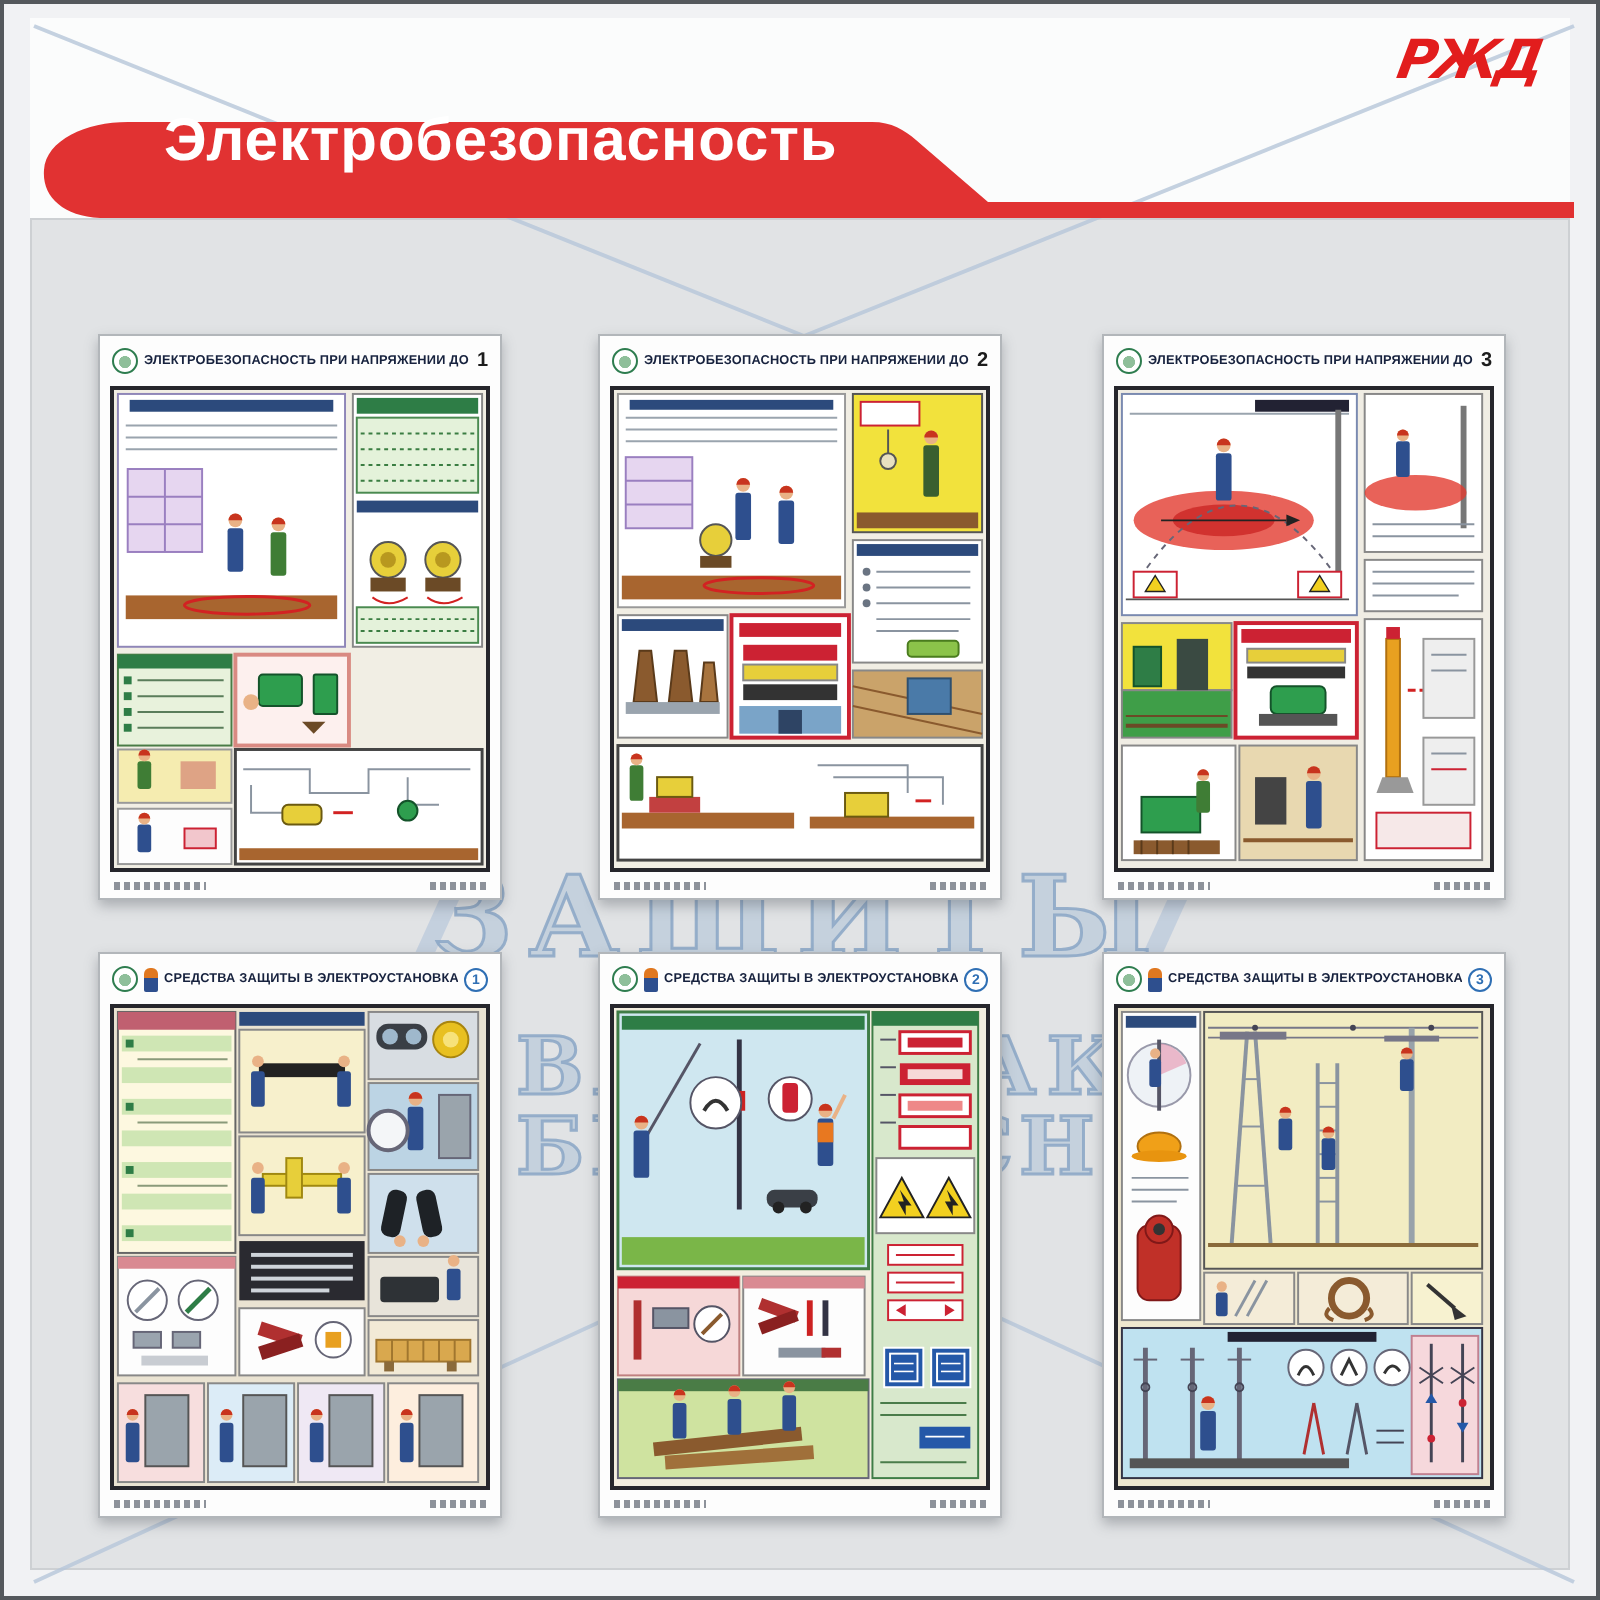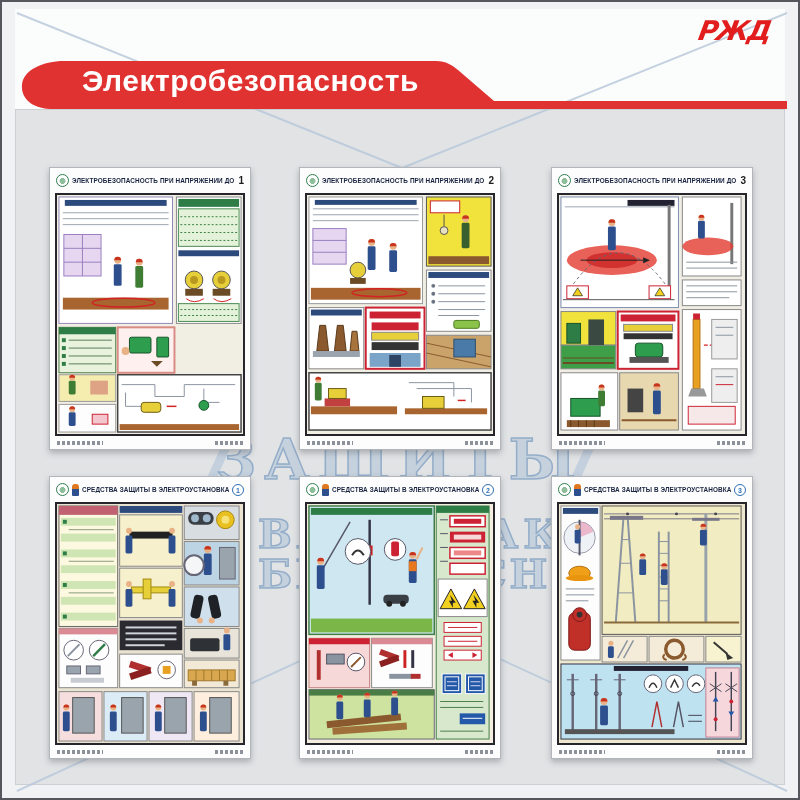--- a/index.html
+++ b/index.html
@@ -9,21 +9,21 @@
   .inner-white{position:absolute;left:13px;right:13px;top:7px;height:100px;background:#fbfcfc;z-index:0;}
   .inner-grey{position:absolute;left:13px;right:13px;top:107px;bottom:13px;background:#e1e3e5;
               box-shadow:inset 0 0 0 1px #cdd0d3;z-index:0;}
   .wm-lines{position:absolute;left:0;top:0;width:800px;height:800px;z-index:1;pointer-events:none;}
   .wm{position:absolute;z-index:1;font-family:"DejaVu Serif",serif;font-weight:bold;
       color:rgba(168,190,214,.48);-webkit-text-stroke:1.5px rgba(138,166,198,.85);white-space:nowrap;}
   .wm1{left:50%;transform:translateX(-50%);top:424px;font-size:56px;letter-spacing:8px;}
   .wm2{left:256px;top:508px;font-size:40px;letter-spacing:5px;}
   .wm3{left:256px;top:548px;font-size:40px;letter-spacing:3px;}
   .banner{position:absolute;left:16px;top:58px;width:772px;height:50px;z-index:3;}
-  .banner-title{position:absolute;left:80px;top:58px;height:42px;line-height:42px;z-index:4;
+  .banner-title{position:absolute;left:80px;top:48px;height:42px;line-height:42px;z-index:4;
       color:#fff;font-size:30px;font-weight:bold;letter-spacing:.5px;}
   .rzd{position:absolute;right:28px;top:13px;z-index:4;color:#e21d1d;font-weight:bold;font-style:italic;
       font-size:27px;letter-spacing:-2px;transform:skewX(-10deg);font-family:"DejaVu Sans",sans-serif;}
   .poster{position:absolute;width:202px;height:283px;background:#fdfdfd;border:1px solid #b2b6ba;
       box-shadow:0 3px 6px rgba(70,75,82,.35);z-index:2;box-sizing:border-box;}
   .p-head{position:absolute;left:0;right:0;top:0;height:25px;display:flex;align-items:center;
       padding:0 6px;gap:3px;box-sizing:border-box;}
   .p-logo{width:13px;height:13px;border-radius:50%;border:1.5px solid #2e7d4f;box-sizing:border-box;
       background:radial-gradient(circle at 50% 55%,#8fbf9a 0 36%,#fff 38%);flex:0 0 auto;}
   .p-fig{width:7px;height:12px;border-radius:3px 3px 1px 1px;flex:0 0 auto;

